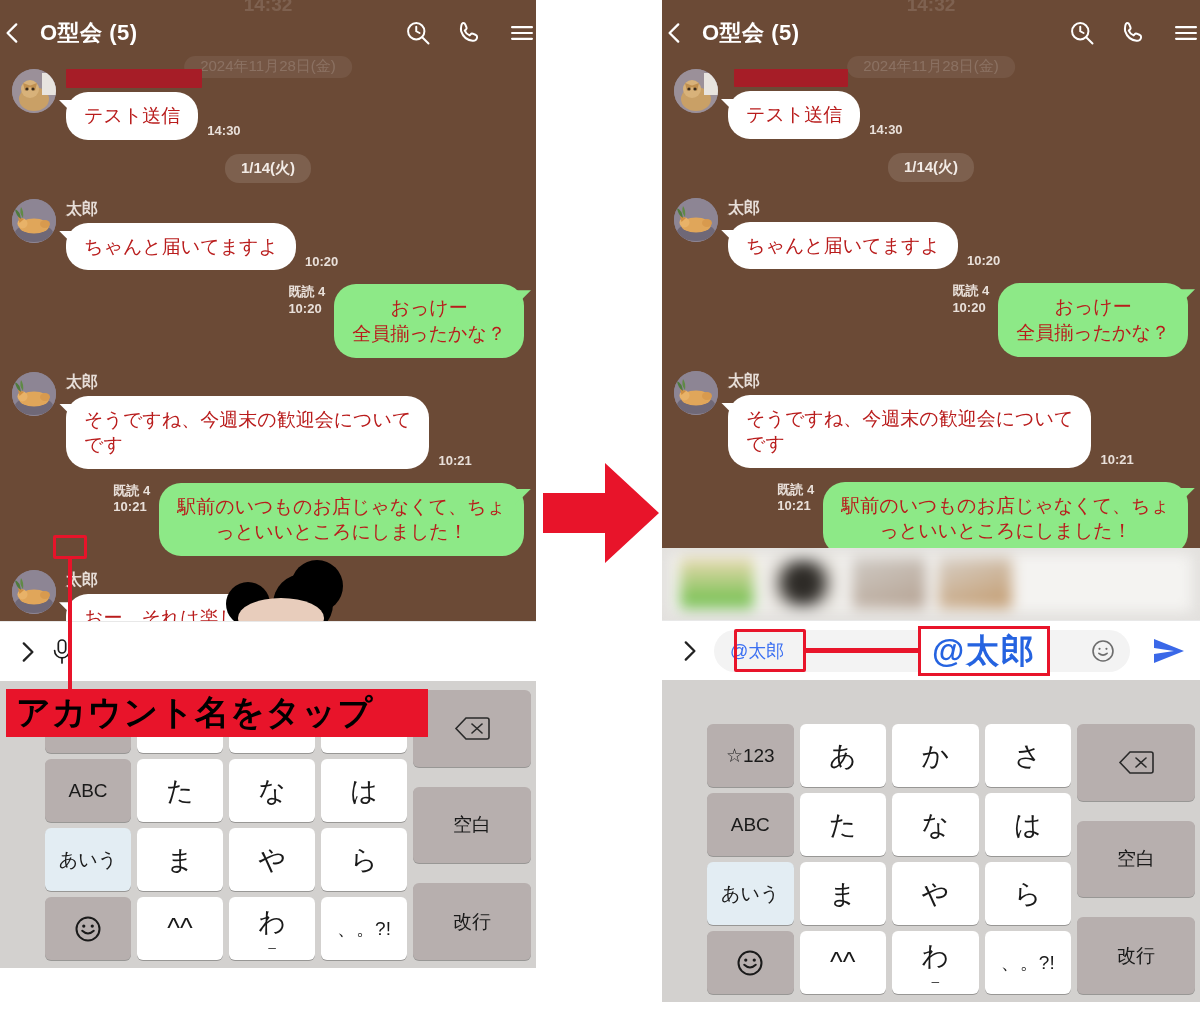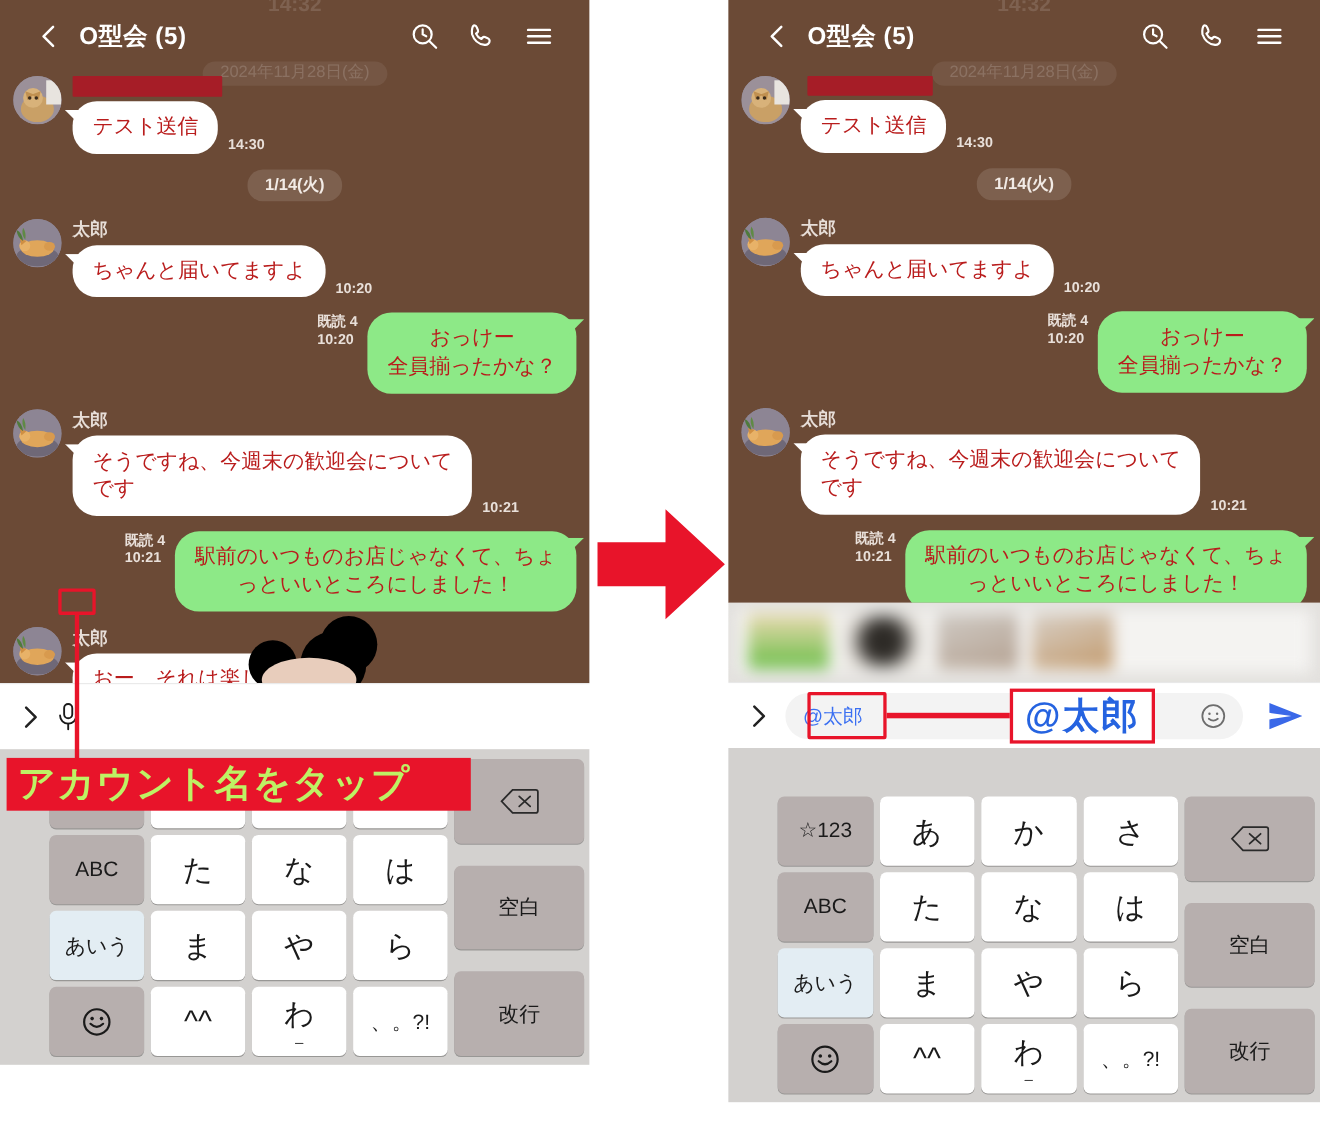--- a/index.html
+++ b/index.html
@@ -17,21 +17,21 @@
   .panel.right { left: 662px; width: 538px; }
 
   
   .chat { position: relative; background: #6b4a36; overflow: hidden; }
   .panel.left  .chat { height: 621px; }
   .panel.right .chat { height: 548px; }
 
   
   .chat-header {
     position: relative; height: 65px; display: flex; align-items: center;
-    padding: 0 32px; z-index: 5;
+    padding: 0 0; z-index: 5;
   }
   .back-icon { width: 26px; height: 26px; flex: 0 0 auto; }
   .chat-title {
     color: #fff; font-size: 22px; font-weight: bold; margin-left: 14px;
     letter-spacing: .5px; white-space: nowrap;
   }
   .header-actions { margin-left: auto; display: flex; align-items: center; gap: 24px; }
   .hicon { width: 28px; height: 28px; display: block; }
 
   
@@ -148,21 +148,21 @@
   .del-ic { width: 36px; height: 27px; }
   .face-ic { width: 30px; height: 30px; }
 
   
   .ann-box {
     position: absolute; border: 3px solid #e8142a; border-radius: 2px;
     pointer-events: none;
   }
   .ann-line { position: absolute; background: #e8142a; }
   .red-banner {
-    position: absolute; background: #e8142a; color: #bef264;
+    position: absolute; background: #e8142a; color: #000000;
     font-weight: bold; display: flex; align-items: center;
     padding: 0 10px; letter-spacing: 1px;
     font-family: "DejaVu Sans", sans-serif;
   }
   .big-mention {
     position: absolute; border: 3px solid #e8142a; background: #fff;
     color: #2563e0; font-weight: bold; display: flex; align-items: center;
     justify-content: center; letter-spacing: 2px;
   }
   .arrow { position: absolute; }

